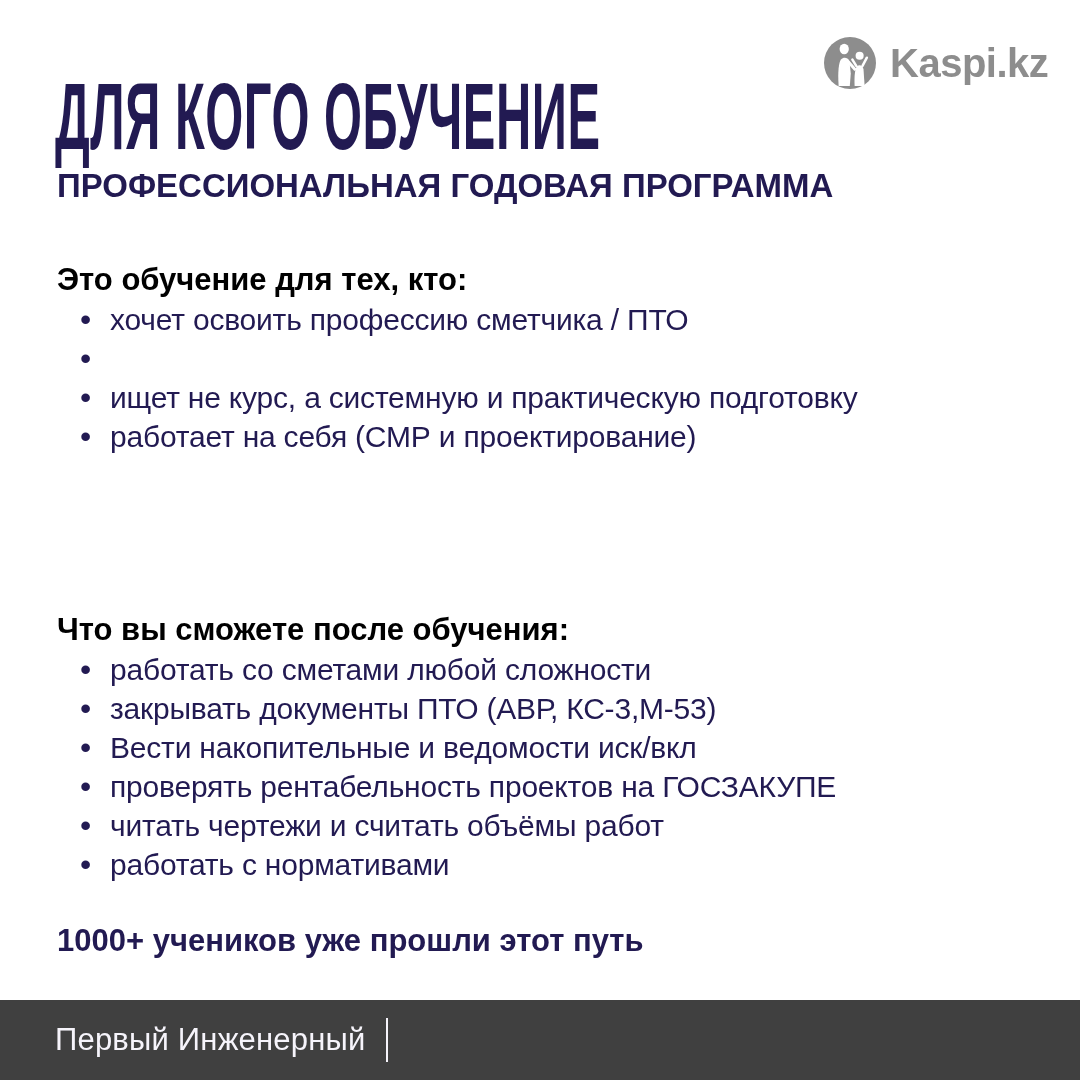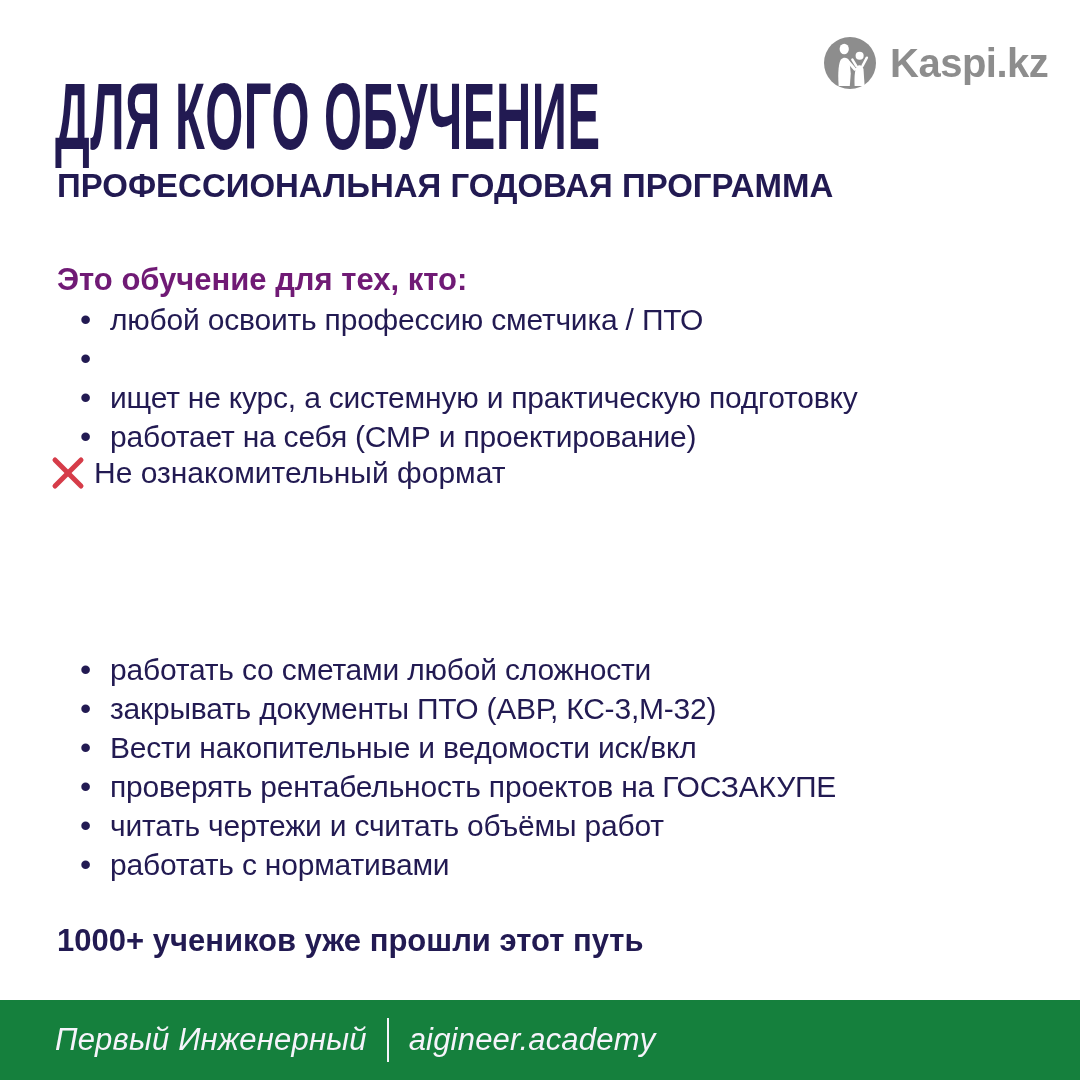--- a/index.html
+++ b/index.html
@@ -15,42 +15,42 @@
 
   
   .h1{position:absolute;left:55px;top:70px;font-size:94px;font-weight:bold;
       line-height:1;white-space:nowrap;color:#221a52;
       transform:scaleX(0.52);transform-origin:left top;letter-spacing:1px;}
   .h2{position:absolute;left:57px;top:165px;font-size:34px;font-weight:bold;
       line-height:40px;white-space:nowrap;color:#221a52;
       transform:scaleX(0.97);transform-origin:left top;}
 
   .section-heading{position:absolute;left:57px;font-size:31px;font-weight:bold;
-      line-height:36px;color:#701a75;white-space:nowrap;}
+      line-height:36px;color:#000000;white-space:nowrap;}
   .sh1{top:262px;} .sh2{top:612px;}
 
   ul.blist{position:absolute;left:80px;margin:0;padding:0;list-style:none;
       font-size:30px;color:#221a52;}
   .list1{top:300px;} .list2{top:650px;}
   ul.blist li{display:flex;align-items:baseline;line-height:39px;height:39px;
       white-space:nowrap;}
   ul.blist .dot{width:30px;flex:0 0 auto;font-size:32px;}
   ul.blist .txt{letter-spacing:-0.2px;}
   .b{font-weight:normal;}
 
   .note-line{position:absolute;left:50px;top:452px;height:42px;display:flex;
       align-items:center;font-size:30px;color:#221a52;white-space:nowrap;}
   .note-line svg{width:36px;height:36px;margin-right:8px;flex:0 0 auto;}
 
   .footnote{position:absolute;left:57px;top:921px;height:40px;line-height:40px;
       font-size:31px;font-weight:bold;color:#221a52;white-space:nowrap;}
 
   
   .footer{position:absolute;left:0;top:1000px;width:1080px;height:80px;
-      background:#15803d;display:flex;align-items:center;color:#f6f4fb;font-style:italic;}
+      background:#404040;display:flex;align-items:center;color:#f6f4fb;}
   .footer .ft{font-size:31px;letter-spacing:0.2px;}
   .footer .ft-left{margin-left:55px;}
   .footer .sep{display:inline-block;width:2px;height:44px;background:#f6f4fb;
       margin:0 20px;}
 </style>
 </head>
 <body>
 
 <div class="page">
 
@@ -70,51 +70,45 @@
     <span class="brand-text">Kaspi.kz</span>
   </div>
 
   <div class="h1">ДЛЯ КОГО ОБУЧЕНИЕ</div>
   <div class="h2">ПРОФЕССИОНАЛЬНАЯ ГОДОВАЯ ПРОГРАММА</div>
 
   <div class="section-heading sh1">Это обучение для тех, кто:</div>
   <ul class="blist list1">
       <li>
         <span class="dot">•</span>
-        <span class="txt"><span>любой </span><span class="b">освоить профессию сметчика / ПТО</span></span>
+        <span class="txt"><span>хочет </span><span class="b">освоить профессию сметчика / ПТО</span></span>
       </li>
       <li>
         <span class="dot">•</span>
       </li>
       <li>
         <span class="dot">•</span>
         <span class="txt"><span>ищет не курс, а системную и </span><span class="b">практическую подготовку</span></span>
       </li>
       <li>
         <span class="dot">•</span>
         <span class="txt"><span class="b">работает на себя</span><span> (СМР и проектирование)</span></span>
       </li>
     </ul>
 
-  <div class="note-line">
-    <svg viewBox="0 0 36 36" aria-hidden="true">
-      <path d="M5,5 L31,31" stroke="#d63c49" stroke-width="5" stroke-linecap="round"></path>
-      <path d="M31,5 L5,31" stroke="#d63c49" stroke-width="5" stroke-linecap="round"></path>
-    </svg>
-    <span>Не ознакомительный формат</span>
-  </div>
 
+  <div class="section-heading sh2">Что вы сможете после обучения:</div>
   <ul class="blist list2">
       <li>
         <span class="dot">•</span>
         <span class="txt"><span>работать </span><span class="b">со сметами любой сложности</span></span>
       </li>
       <li>
         <span class="dot">•</span>
-        <span class="txt"><span>закрывать </span><span class="b">документы ПТО</span><span> (АВР, КС-3,М-32)</span></span>
+        <span class="txt"><span>закрывать </span><span class="b">документы ПТО</span><span> (АВР, КС-3,М-53)</span></span>
       </li>
       <li>
         <span class="dot">•</span>
         <span class="txt"><span>Вести </span><span class="b">накопительные и ведомости иск/вкл</span></span>
       </li>
       <li>
         <span class="dot">•</span>
         <span class="txt"><span>проверять </span><span class="b">рентабельность</span><span> проектов на ГОСЗАКУПЕ</span></span>
       </li>
       <li>
@@ -125,16 +119,15 @@
         <span class="dot">•</span>
         <span class="txt"><span>работать с нормативами</span></span>
       </li>
     </ul>
 
   <div class="footnote">1000+ учеников уже прошли этот путь</div>
 
   <div class="footer">
     <span class="ft ft-left">Первый Инженерный</span>
     <span class="sep"></span>
-    <span class="ft">aigineer.academy</span>
   </div>
 
 </div>
 
 </body></html>

